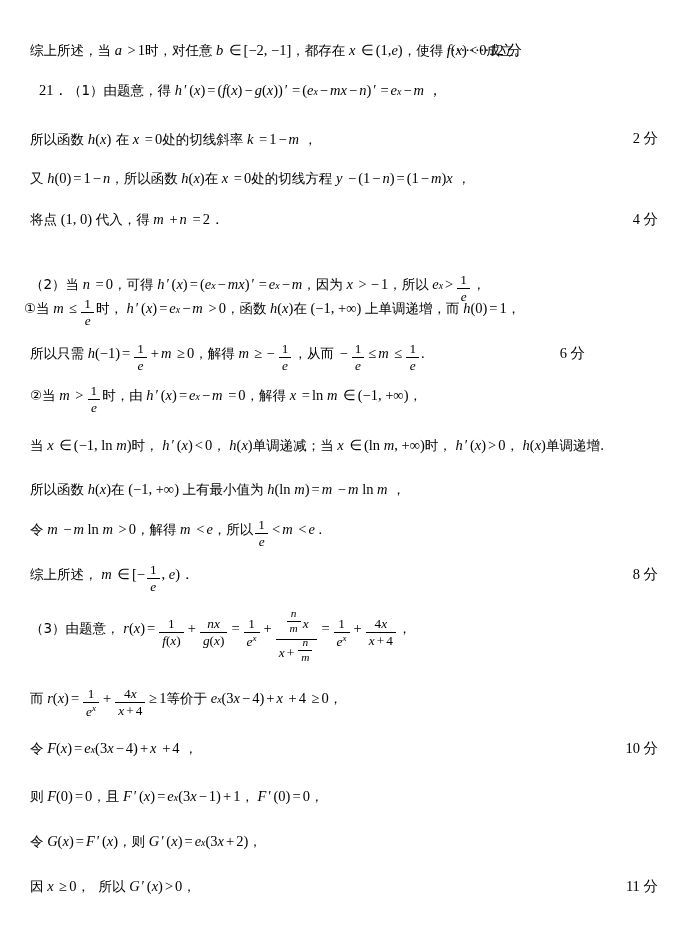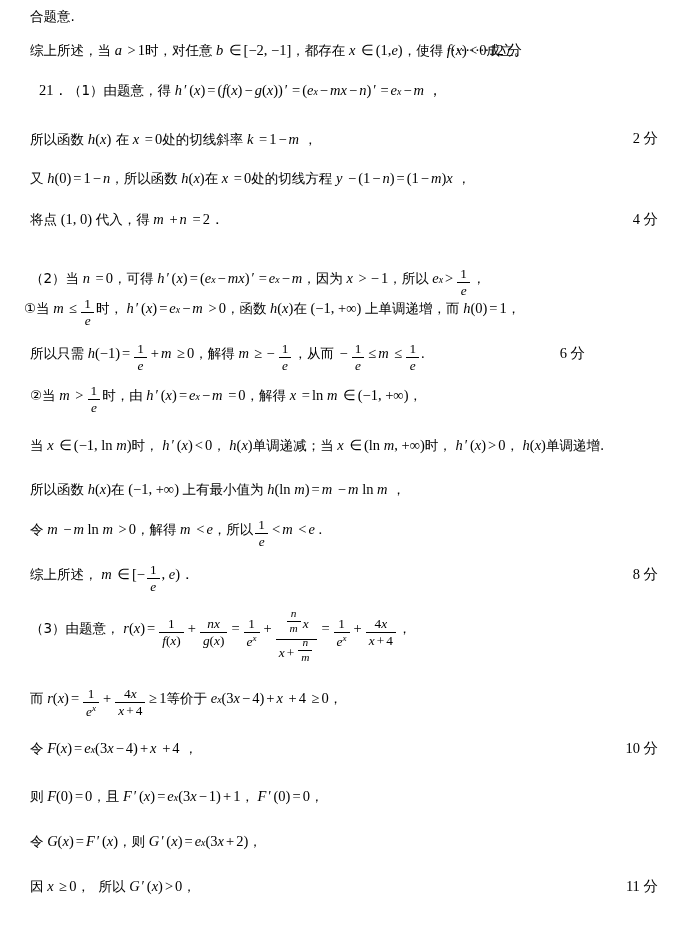--- a/index.html
+++ b/index.html
@@ -76,23 +76,20 @@
     text-align: center;
     font-size: 13px;
     font-family: "Liberation Serif", serif;
   }
 </style>
 </head>
 <body>
 
 <div class="page">
 
-  <div class="line" style="position:absolute; top:8px; left:0; width:686px;">
-    <span class="cjk">合题意.</span>
-  </div>
 
   <div class="line" style="position:absolute; top:42px; left:0; width:550px;">
     <span class="cjk">综上所述，当</span>
     <span class="mi">&nbsp;a&nbsp;</span>
       <span class="op">&gt;</span>
       <span class="mn">1</span>
     <span class="cjk">时，对任意</span>
     <span class="mi">&nbsp;b&nbsp;</span>
       <span class="op">∈</span>
       <span class="mn">[−2,&nbsp;−1]</span>
@@ -210,21 +207,21 @@
     <span class="cjk">代入，得</span>
     <span class="mi">&nbsp;m&nbsp;</span>
       <span class="op">+</span>
       <span class="mi">n&nbsp;</span>
       <span class="op">=</span>
       <span class="mn">2</span>
       <span class="mn">．</span>
     <span class="score">4 分</span>
   </div>
 
-  <div class="line" style="position:absolute; top:270px; left:0; width:686px;">
+  <div class="line" style="position:absolute; top:276px; left:0; width:686px;">
     <span class="cjk">（2）当</span>
     <span class="mi">&nbsp;n&nbsp;</span>
       <span class="op">=</span>
       <span class="mn">0</span>
     <span class="cjk">，可得</span>
     <span class="mi">&nbsp;h</span>
       <span class="op">′</span>
       <span class="mn">(</span>
       <span class="mi">x</span>
       <span class="mn">)</span>

